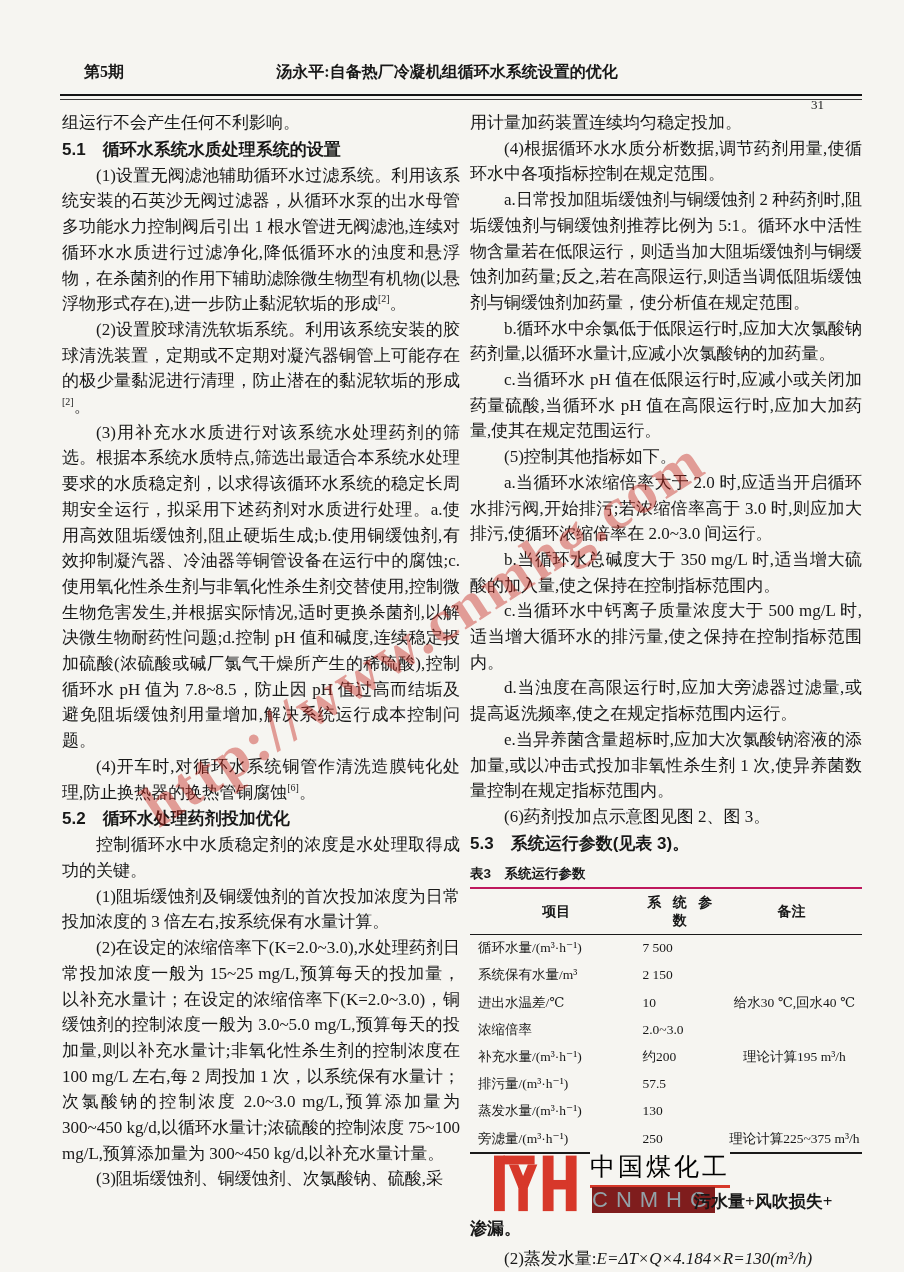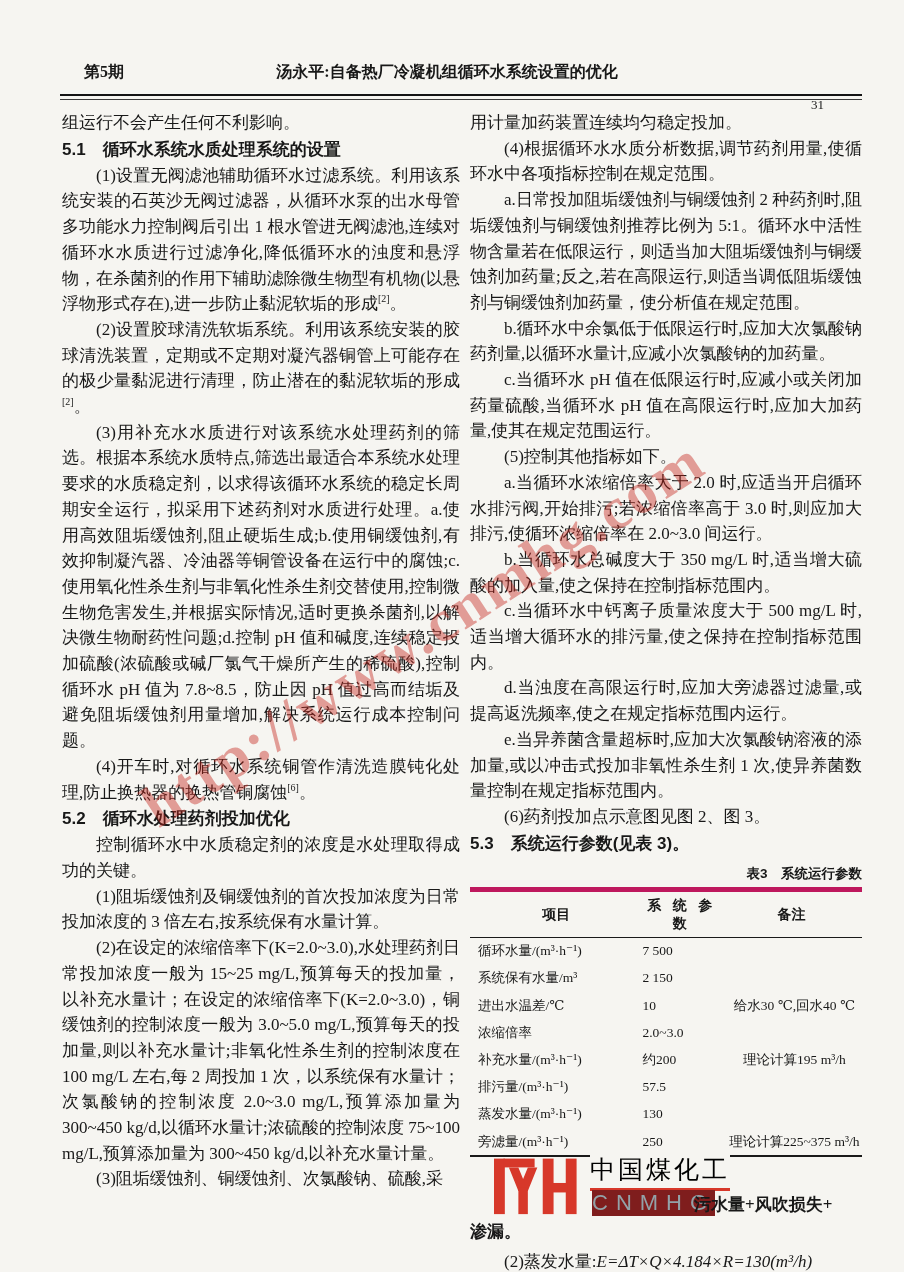--- a/index.html
+++ b/index.html
@@ -15,22 +15,22 @@
   
   .col{position:absolute;top:110px;width:398px;}
   .col-left{left:62px;}
   .col-right{left:470px;width:392px;}
   p{margin:0;font-size:17px;line-height:25.7px;text-align:justify;}
   .indent{text-indent:2em;}
   .heading{font-family:"Liberation Sans","DejaVu Sans",sans-serif;font-weight:bold;font-size:17px;line-height:27px;text-align:left;}
   sup.ref{font-size:10px;line-height:0;}
   
   .tbl-caption{font-family:"Liberation Sans","DejaVu Sans",sans-serif;font-weight:bold;font-size:13.5px;
-               text-align:right;margin:9px 0 5px;line-height:16px;}
-  table{width:100%;border-collapse:collapse;font-size:13.5px;border-top:5px solid #be185d;}
+               text-align:left;margin:9px 0 5px;line-height:16px;}
+  table{width:100%;border-collapse:collapse;font-size:13.5px;border-top:2px solid #be185d;}
   thead th{font-weight:bold;padding:5px 0 4px;border-bottom:1.5px solid #1a1a1a;font-size:14px;}
   th.sp{letter-spacing:4px;}
   td{padding:4.6px 0;vertical-align:middle;}
   td.c1{width:44%;padding-left:8px;text-align:left;}
   td.c2{width:20%;text-align:left;}
   td.c3{width:36%;text-align:center;padding-left:6px;margin-top:38px;}
   .tbl-wrap{border-bottom:2px solid #1a1a1a;}
   
   .watermark{position:absolute;left:148px;top:778px;z-index:6;white-space:nowrap;
              font-family:"Liberation Serif","DejaVu Serif",serif;font-weight:bold;font-size:60px;letter-spacing:3px;

